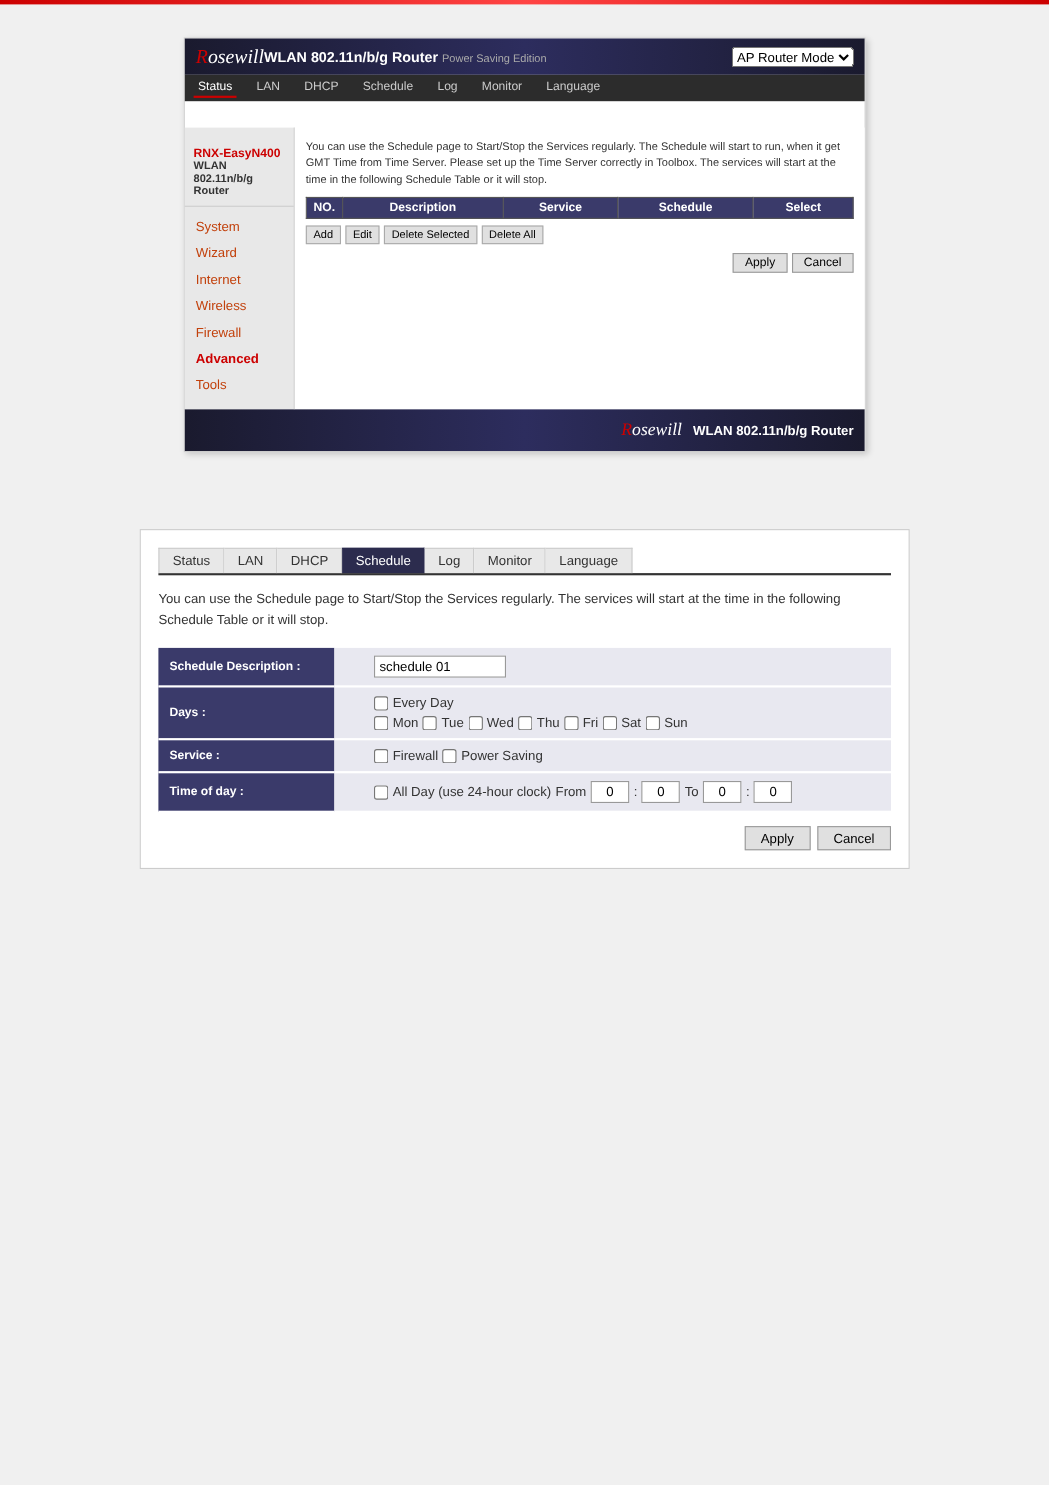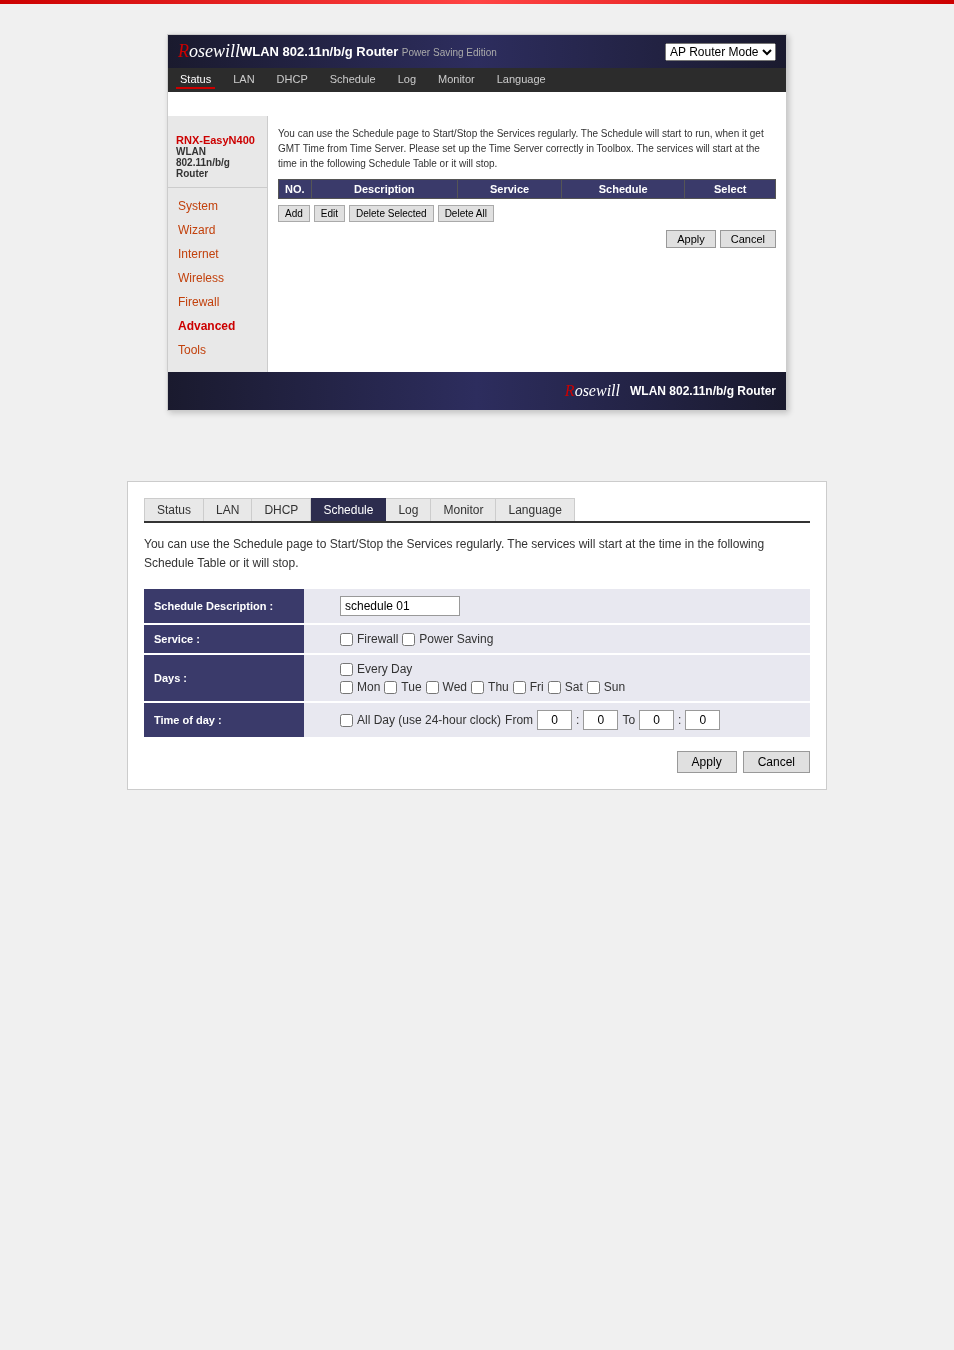--- a/index.html
+++ b/index.html
@@ -431,55 +431,55 @@
     <tbody>
 
       <tr>
         <td>Schedule Description :</td>
         <td>
           <input type="text" class="form-input" value="schedule 01" style="">
         </td>
       </tr>
 
       <tr>
+        <td>Days :</td>
+        <td>
+          <div class="days-row">
+            <div class="checkbox-row">
+              <input type="checkbox" style="">
+              <label>Every Day</label>
+            </div>
+            <div class="checkbox-row">
+              <input type="checkbox" style="">
+              <label>Mon</label>
+              <input type="checkbox" style="">
+              <label>Tue</label>
+              <input type="checkbox" style="">
+              <label>Wed</label>
+              <input type="checkbox" style="">
+              <label>Thu</label>
+              <input type="checkbox" style="">
+              <label>Fri</label>
+              <input type="checkbox" style="">
+              <label>Sat</label>
+              <input type="checkbox" style="">
+              <label>Sun</label>
+            </div>
+          </div>
+        </td>
+      </tr>
+
+      <tr>
         <td>Service :</td>
         <td>
           <div class="checkbox-row">
             <input type="checkbox" style="">
             <label>Firewall</label>
             <input type="checkbox" style="">
             <label>Power Saving</label>
-          </div>
-        </td>
-      </tr>
-
-      <tr>
-        <td>Days :</td>
-        <td>
-          <div class="days-row">
-            <div class="checkbox-row">
-              <input type="checkbox" style="">
-              <label>Every Day</label>
-            </div>
-            <div class="checkbox-row">
-              <input type="checkbox" style="">
-              <label>Mon</label>
-              <input type="checkbox" style="">
-              <label>Tue</label>
-              <input type="checkbox" style="">
-              <label>Wed</label>
-              <input type="checkbox" style="">
-              <label>Thu</label>
-              <input type="checkbox" style="">
-              <label>Fri</label>
-              <input type="checkbox" style="">
-              <label>Sat</label>
-              <input type="checkbox" style="">
-              <label>Sun</label>
-            </div>
           </div>
         </td>
       </tr>
 
       <tr>
         <td>Time of day :</td>
         <td>
           <div class="time-row">
             <div class="checkbox-row">
               <input type="checkbox" style="">

